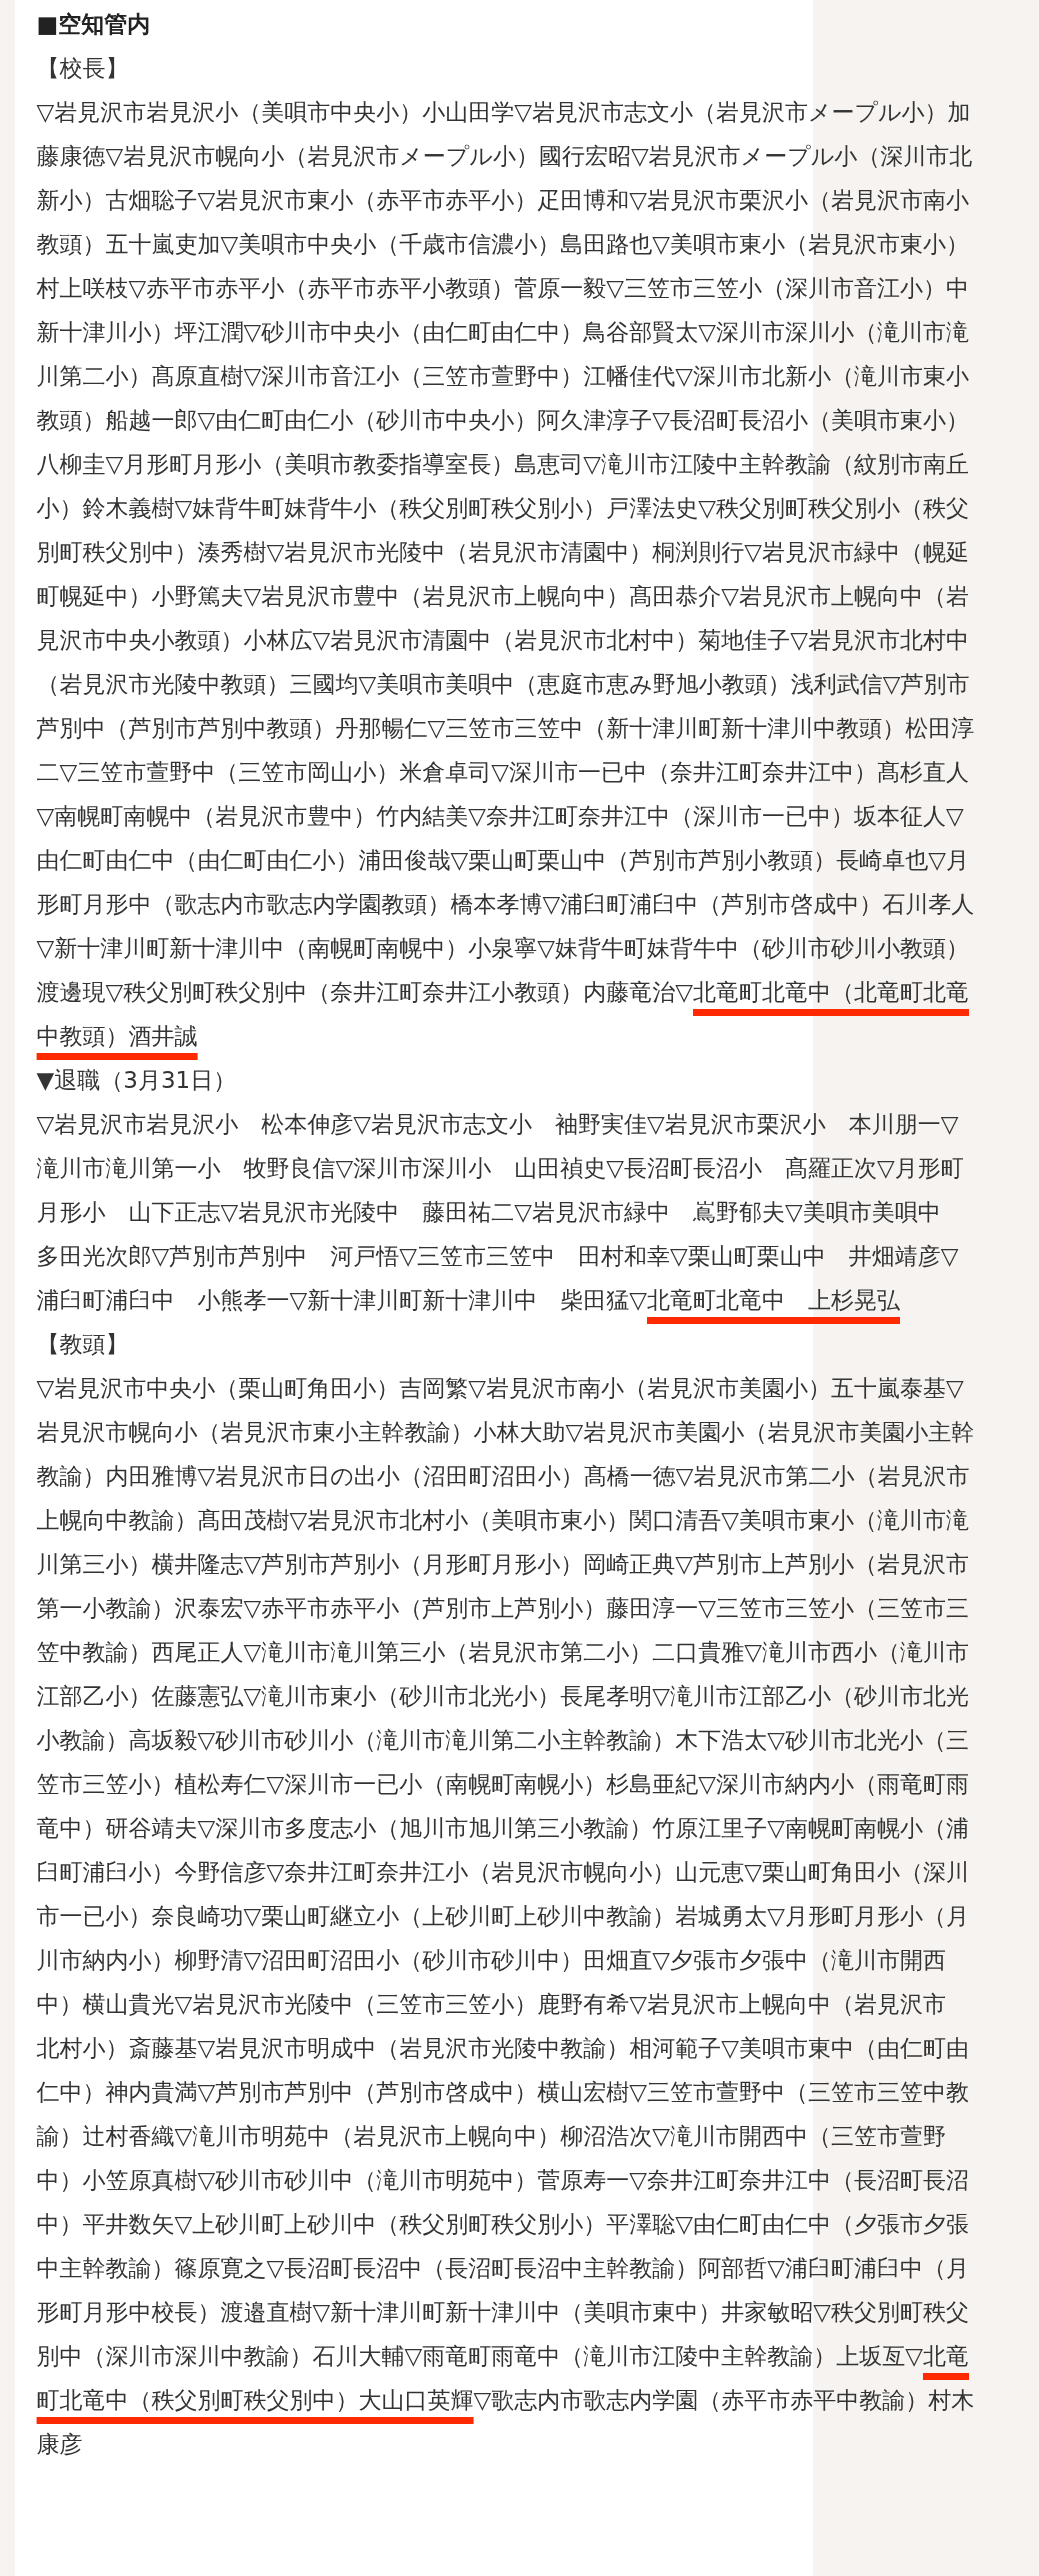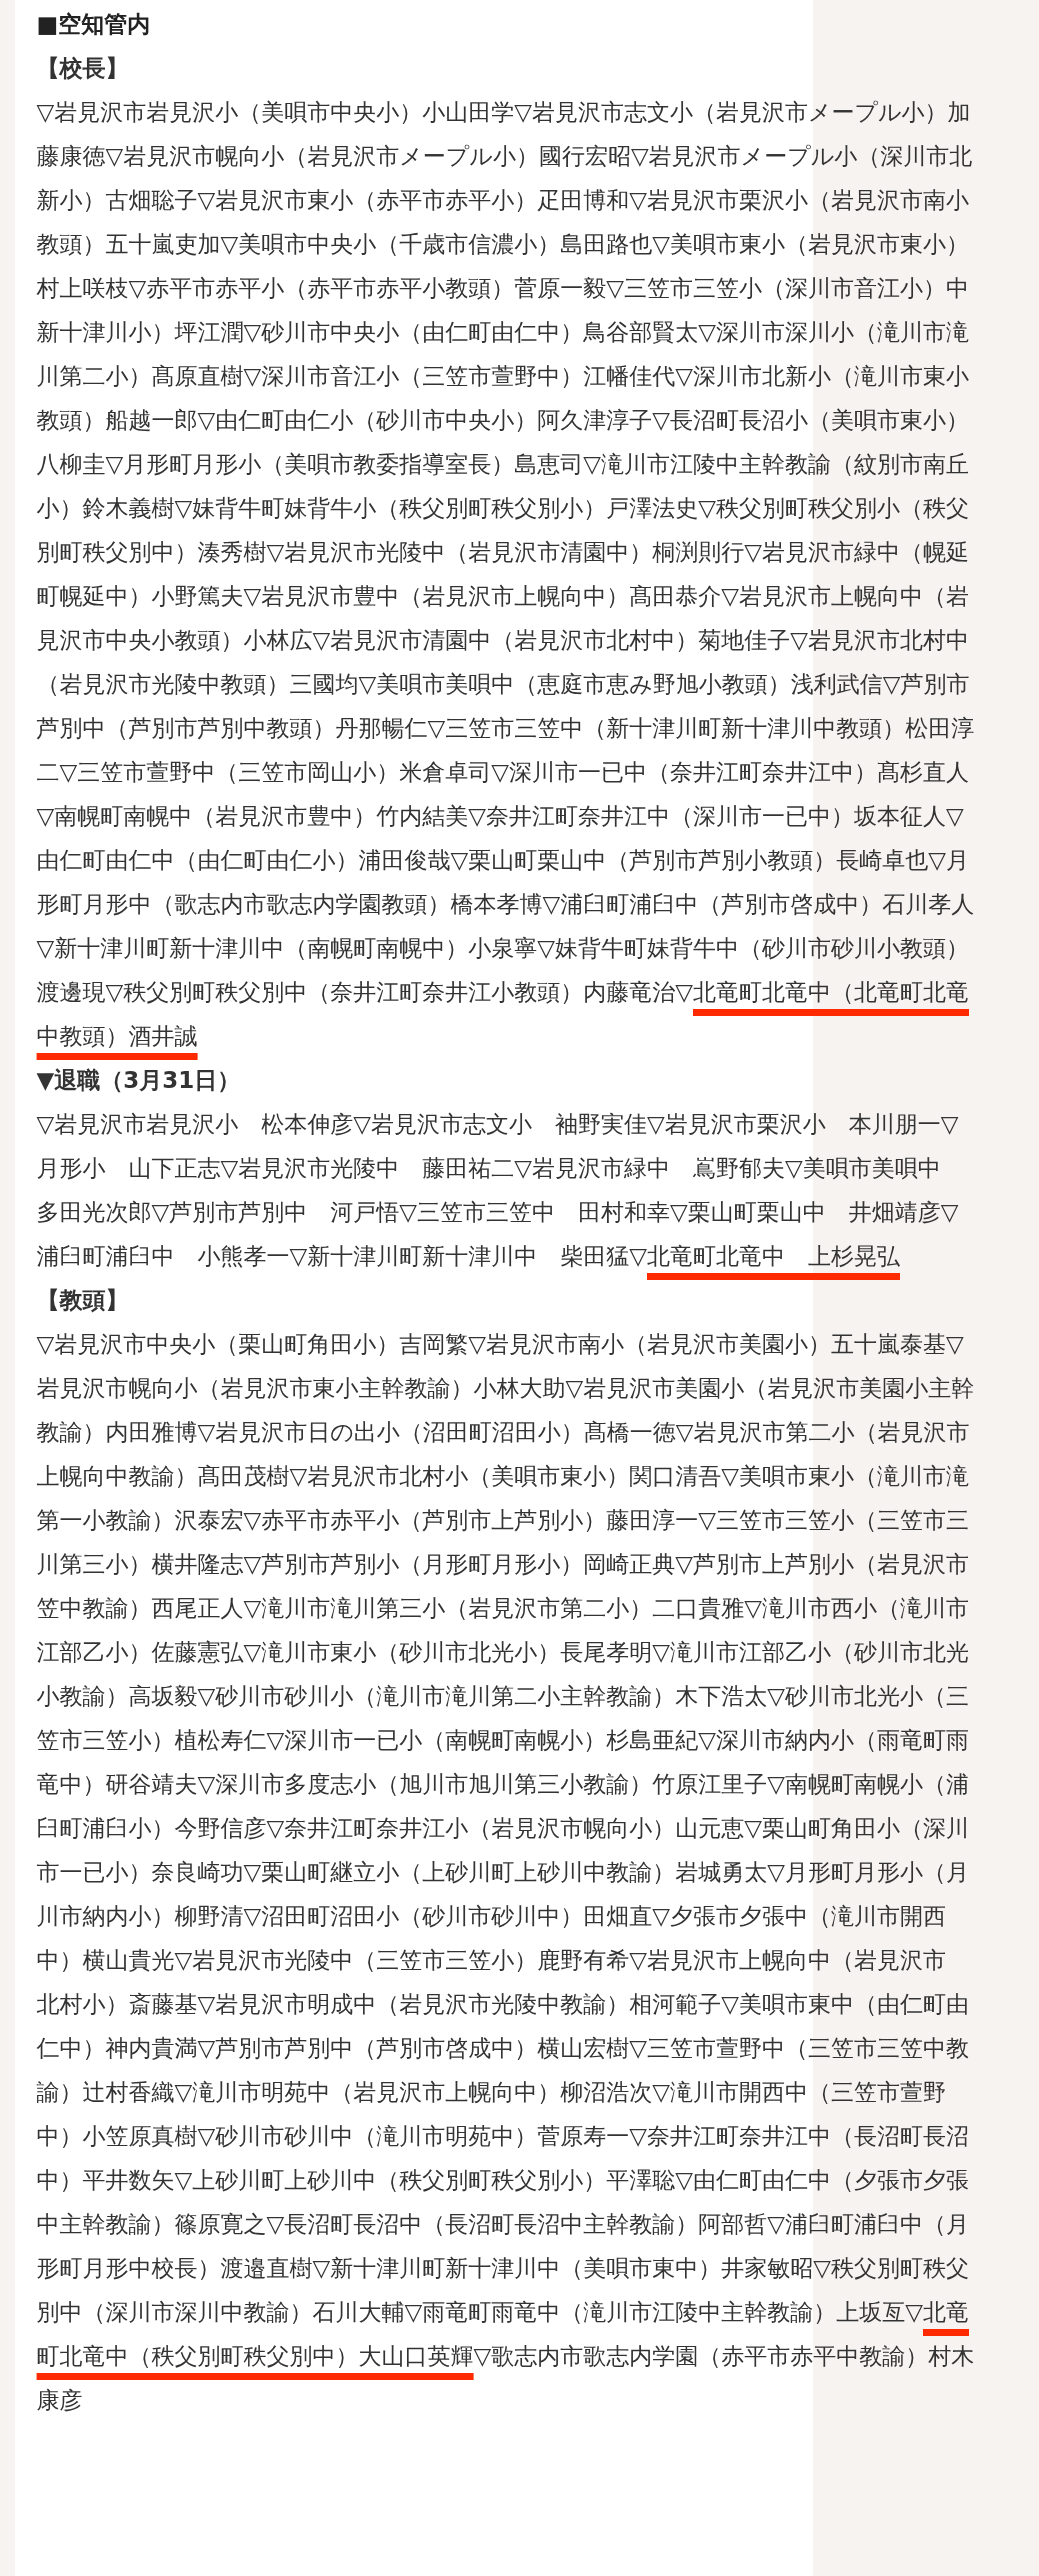--- a/index.html
+++ b/index.html
@@ -31,21 +31,21 @@
       line-height: 44px;
       font-size: 23px;
       white-space: nowrap;
       overflow: visible;
     }
     .title {
       font-weight: bold;
       color: #222222;
     }
     .heading {
-      font-weight: bold;
+      font-weight: normal;
     }
     .hl {
       text-decoration-line: underline;
       text-decoration-color: #ff2a00;
       text-decoration-thickness: 7.3px;
       text-underline-offset: 8.7px;
       text-decoration-skip-ink: none;
     }
   </style>
 </head>
@@ -77,33 +77,34 @@
     <div class="line">由仁町由仁中（由仁町由仁小）浦田俊哉▽栗山町栗山中（芦別市芦別小教頭）長崎卓也▽月</div>
     <div class="line">形町月形中（歌志内市歌志内学園教頭）橋本孝博▽浦臼町浦臼中（芦別市啓成中）石川孝人</div>
     <div class="line">▽新十津川町新十津川中（南幌町南幌中）小泉寧▽妹背牛町妹背牛中（砂川市砂川小教頭）</div>
     <div class="line"><span>渡邊現▽秩父別町秩父別中（奈井江町奈井江小教頭）内藤竜治▽</span><span class="hl">北竜町北竜中（北竜町北竜</span></div>
     <div class="line"><span class="hl">中教頭）酒井誠</span></div>
   </section>
 
   <section>
     <div class="line heading">▼退職（3月31日）</div>
     <div class="line">▽岩見沢市岩見沢小　松本伸彦▽岩見沢市志文小　袖野実佳▽岩見沢市栗沢小　本川朋一▽</div>
+    <div class="line">滝川市滝川第一小　牧野良信▽深川市深川小　山田禎史▽長沼町長沼小　髙羅正次▽月形町</div>
     <div class="line">月形小　山下正志▽岩見沢市光陵中　藤田祐二▽岩見沢市緑中　嶌野郁夫▽美唄市美唄中</div>
     <div class="line">多田光次郎▽芦別市芦別中　河戸悟▽三笠市三笠中　田村和幸▽栗山町栗山中　井畑靖彦▽</div>
     <div class="line"><span>浦臼町浦臼中　小熊孝一▽新十津川町新十津川中　柴田猛▽</span><span class="hl">北竜町北竜中　上杉晃弘</span></div>
   </section>
 
   <section>
     <div class="line heading">【教頭】</div>
     <div class="line">▽岩見沢市中央小（栗山町角田小）吉岡繁▽岩見沢市南小（岩見沢市美園小）五十嵐泰基▽</div>
     <div class="line">岩見沢市幌向小（岩見沢市東小主幹教諭）小林大助▽岩見沢市美園小（岩見沢市美園小主幹</div>
     <div class="line">教諭）内田雅博▽岩見沢市日の出小（沼田町沼田小）髙橋一徳▽岩見沢市第二小（岩見沢市</div>
     <div class="line">上幌向中教諭）髙田茂樹▽岩見沢市北村小（美唄市東小）関口清吾▽美唄市東小（滝川市滝</div>
+    <div class="line">川第三小）横井隆志▽芦別市芦別小（月形町月形小）岡崎正典▽芦別市上芦別小（岩見沢市</div>
     <div class="line">第一小教諭）沢泰宏▽赤平市赤平小（芦別市上芦別小）藤田淳一▽三笠市三笠小（三笠市三</div>
-    <div class="line">川第三小）横井隆志▽芦別市芦別小（月形町月形小）岡崎正典▽芦別市上芦別小（岩見沢市</div>
     <div class="line">笠中教諭）西尾正人▽滝川市滝川第三小（岩見沢市第二小）二口貴雅▽滝川市西小（滝川市</div>
     <div class="line">江部乙小）佐藤憲弘▽滝川市東小（砂川市北光小）長尾孝明▽滝川市江部乙小（砂川市北光</div>
     <div class="line">小教諭）高坂毅▽砂川市砂川小（滝川市滝川第二小主幹教諭）木下浩太▽砂川市北光小（三</div>
     <div class="line">笠市三笠小）植松寿仁▽深川市一已小（南幌町南幌小）杉島亜紀▽深川市納内小（雨竜町雨</div>
     <div class="line">竜中）研谷靖夫▽深川市多度志小（旭川市旭川第三小教諭）竹原江里子▽南幌町南幌小（浦</div>
     <div class="line">臼町浦臼小）今野信彦▽奈井江町奈井江小（岩見沢市幌向小）山元恵▽栗山町角田小（深川</div>
     <div class="line">市一已小）奈良崎功▽栗山町継立小（上砂川町上砂川中教諭）岩城勇太▽月形町月形小（月</div>
     <div class="line">川市納内小）柳野清▽沼田町沼田小（砂川市砂川中）田畑直▽夕張市夕張中（滝川市開西</div>
     <div class="line">中）横山貴光▽岩見沢市光陵中（三笠市三笠小）鹿野有希▽岩見沢市上幌向中（岩見沢市</div>
     <div class="line">北村小）斎藤基▽岩見沢市明成中（岩見沢市光陵中教諭）相河範子▽美唄市東中（由仁町由</div>

